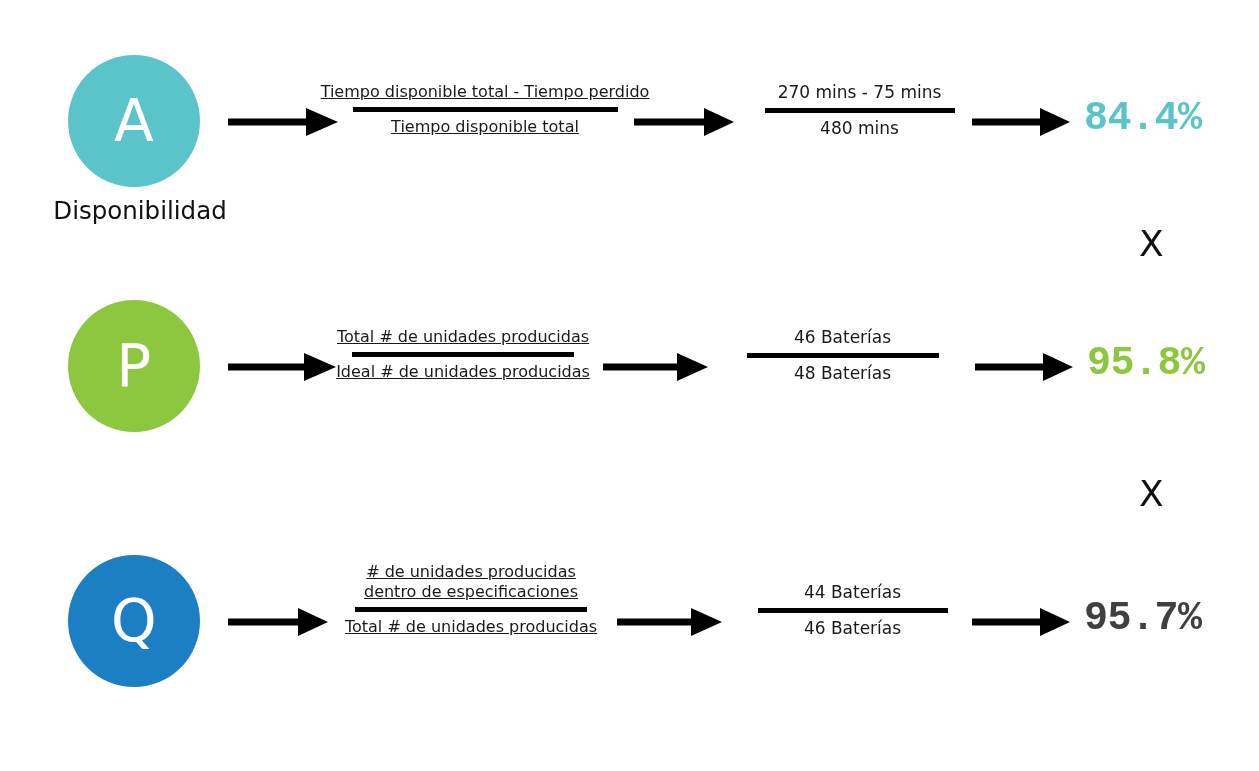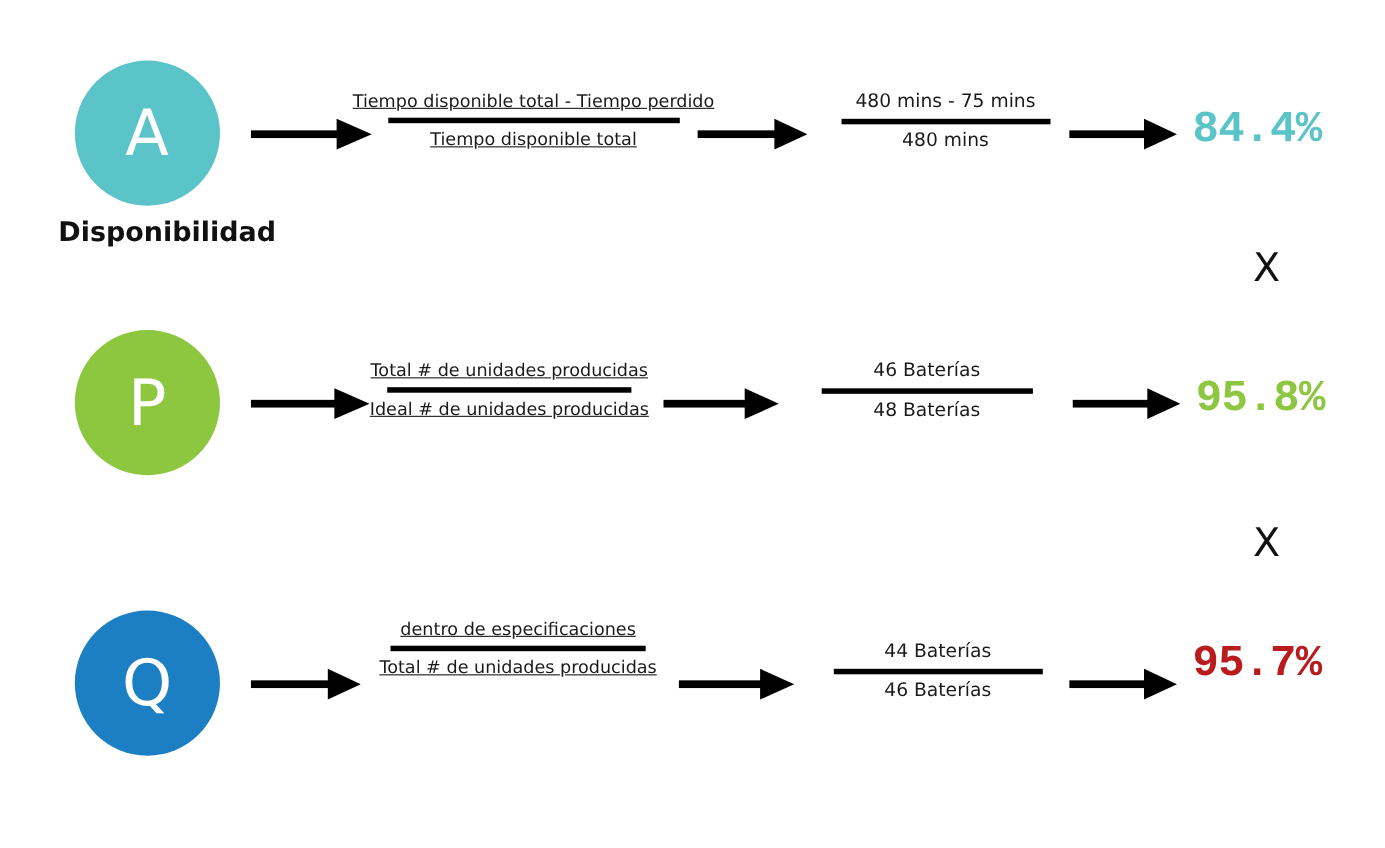--- a/index.html
+++ b/index.html
@@ -58,25 +58,24 @@
     line-height: 1;
     font-family: "DejaVu Sans", sans-serif;
     letter-spacing: 0.5px;
   }
   .badge-label {
     position: absolute;
     top: 186px;
     width: 280px;
     text-align: center;
     font-size: 24.5px;
-    font-weight: 700;
+    font-weight: 400;
     color: #111111;
     white-space: nowrap;
     font-family: "DejaVu Sans", sans-serif;
-    padding-left: 12px;
   }
 
   
   .arrow {
     position: absolute;
     height: 34px;
     display: block;
   }
   .arrow svg { display: block; }
 
@@ -159,21 +158,21 @@
     </div>
 
     <span class="arrow" style="left:634px; top:95px;">
       <svg width="100" height="34" viewBox="0 0 100 34">
         <rect x="0" y="13.5" width="76" height="7" fill="#000000"></rect>
         <polygon points="70,3 100,17 70,31" fill="#000000"></polygon>
       </svg>
     </span>
 
     <div class="fraction nums" style="left:752px; top:72px; width:215px;">
-      <div class="frac-num">480 mins - 75 mins</div>
+      <div class="frac-num">270 mins - 75 mins</div>
       <div class="frac-bar" style="width:190px;"></div>
       <div class="frac-den">480 mins</div>
     </div>
 
     <span class="arrow" style="left:972px; top:95px;">
       <svg width="98" height="34" viewBox="0 0 98 34">
         <rect x="0" y="13.5" width="74" height="7" fill="#000000"></rect>
         <polygon points="68,3 98,17 68,31" fill="#000000"></polygon>
       </svg>
     </span>
@@ -238,20 +237,21 @@
     </div>
 
     <span class="arrow" style="left:228px; top:95px;">
       <svg width="100" height="34" viewBox="0 0 100 34">
         <rect x="0" y="13.5" width="76" height="7" fill="#000000"></rect>
         <polygon points="70,3 100,17 70,31" fill="#000000"></polygon>
       </svg>
     </span>
 
     <div class="fraction words" style="left:340px; top:52px; width:262px;">
+      <div class="frac-num"># de unidades producidas</div>
       <div class="frac-num">dentro de especificaciones</div>
       <div class="frac-bar" style="width:232px;"></div>
       <div class="frac-den">Total # de unidades producidas</div>
     </div>
 
     <span class="arrow" style="left:617px; top:95px;">
       <svg width="105" height="34" viewBox="0 0 105 34">
         <rect x="0" y="13.5" width="80" height="7" fill="#000000"></rect>
         <polygon points="74,3 105,17 74,31" fill="#000000"></polygon>
       </svg>
@@ -263,16 +263,16 @@
       <div class="frac-den">46 Baterías</div>
     </div>
 
     <span class="arrow" style="left:972px; top:95px;">
       <svg width="98" height="34" viewBox="0 0 98 34">
         <rect x="0" y="13.5" width="74" height="7" fill="#000000"></rect>
         <polygon points="68,3 98,17 68,31" fill="#000000"></polygon>
       </svg>
     </span>
 
-    <div class="result" style="left:1084px; top:72px; color:#b91c1c;">95.7%</div>
+    <div class="result" style="left:1084px; top:86px; color:#404040;">95.7%</div>
   </div>
 
 </div>
 
 </body></html>

